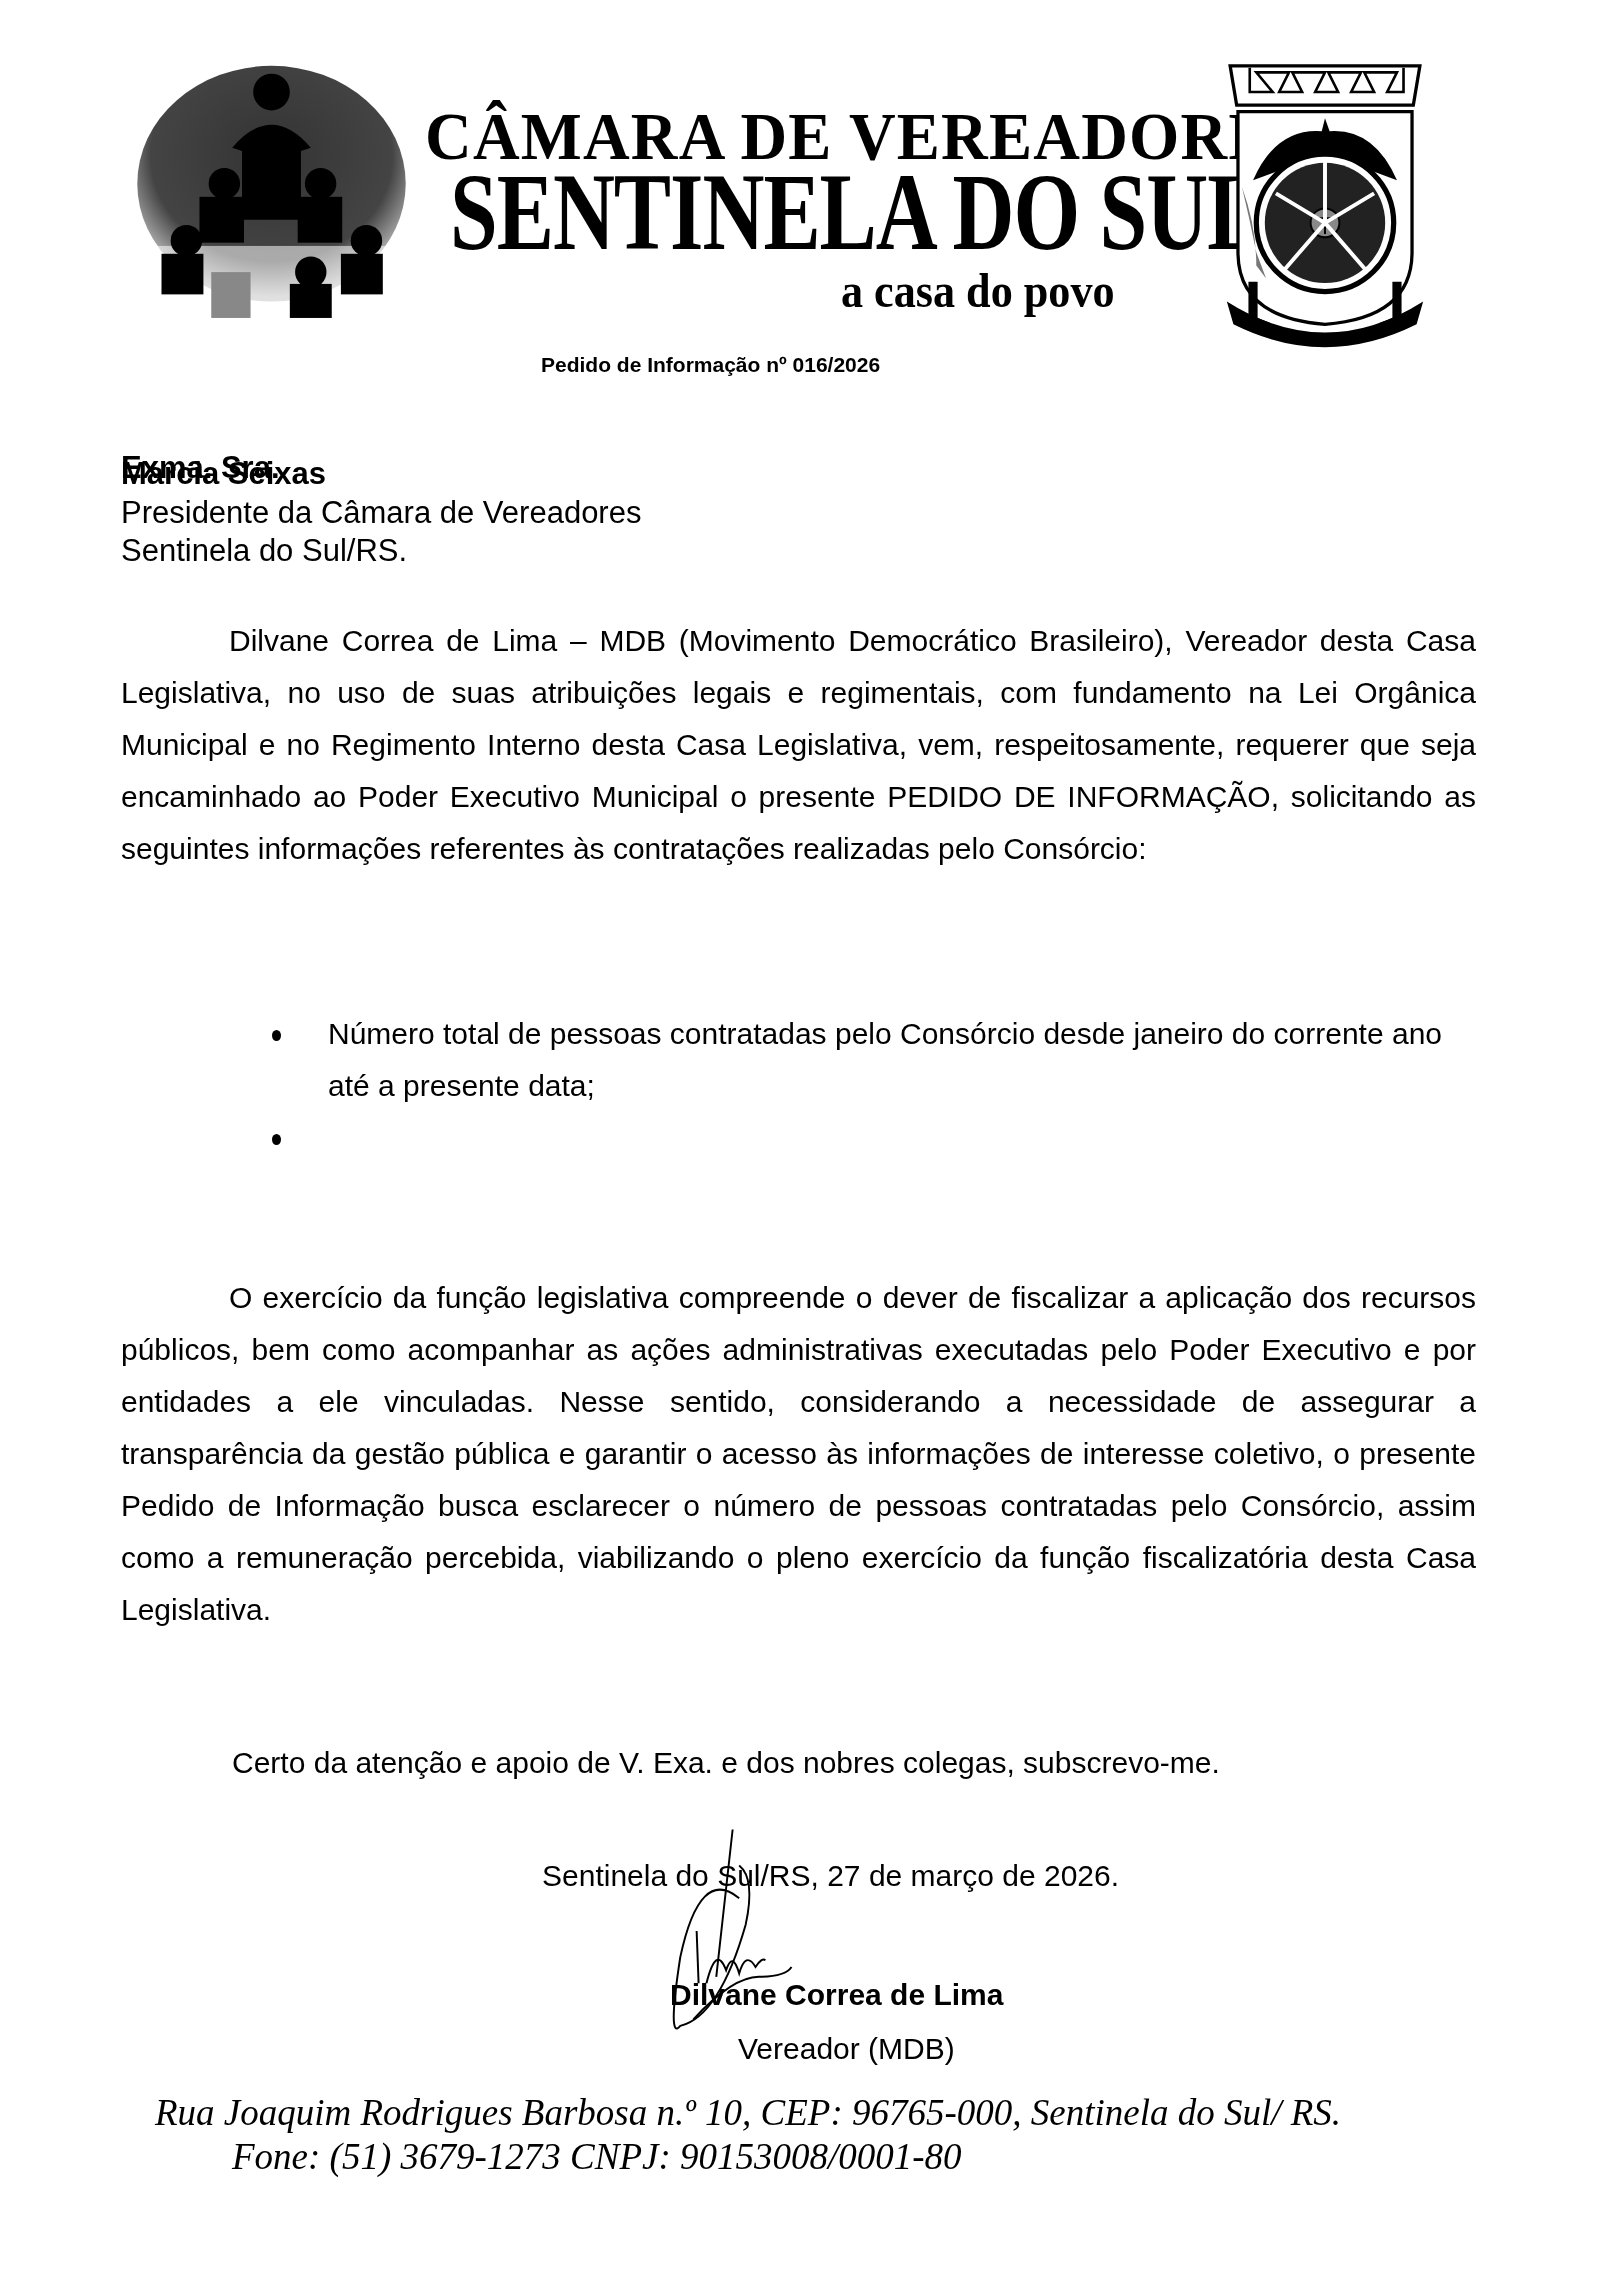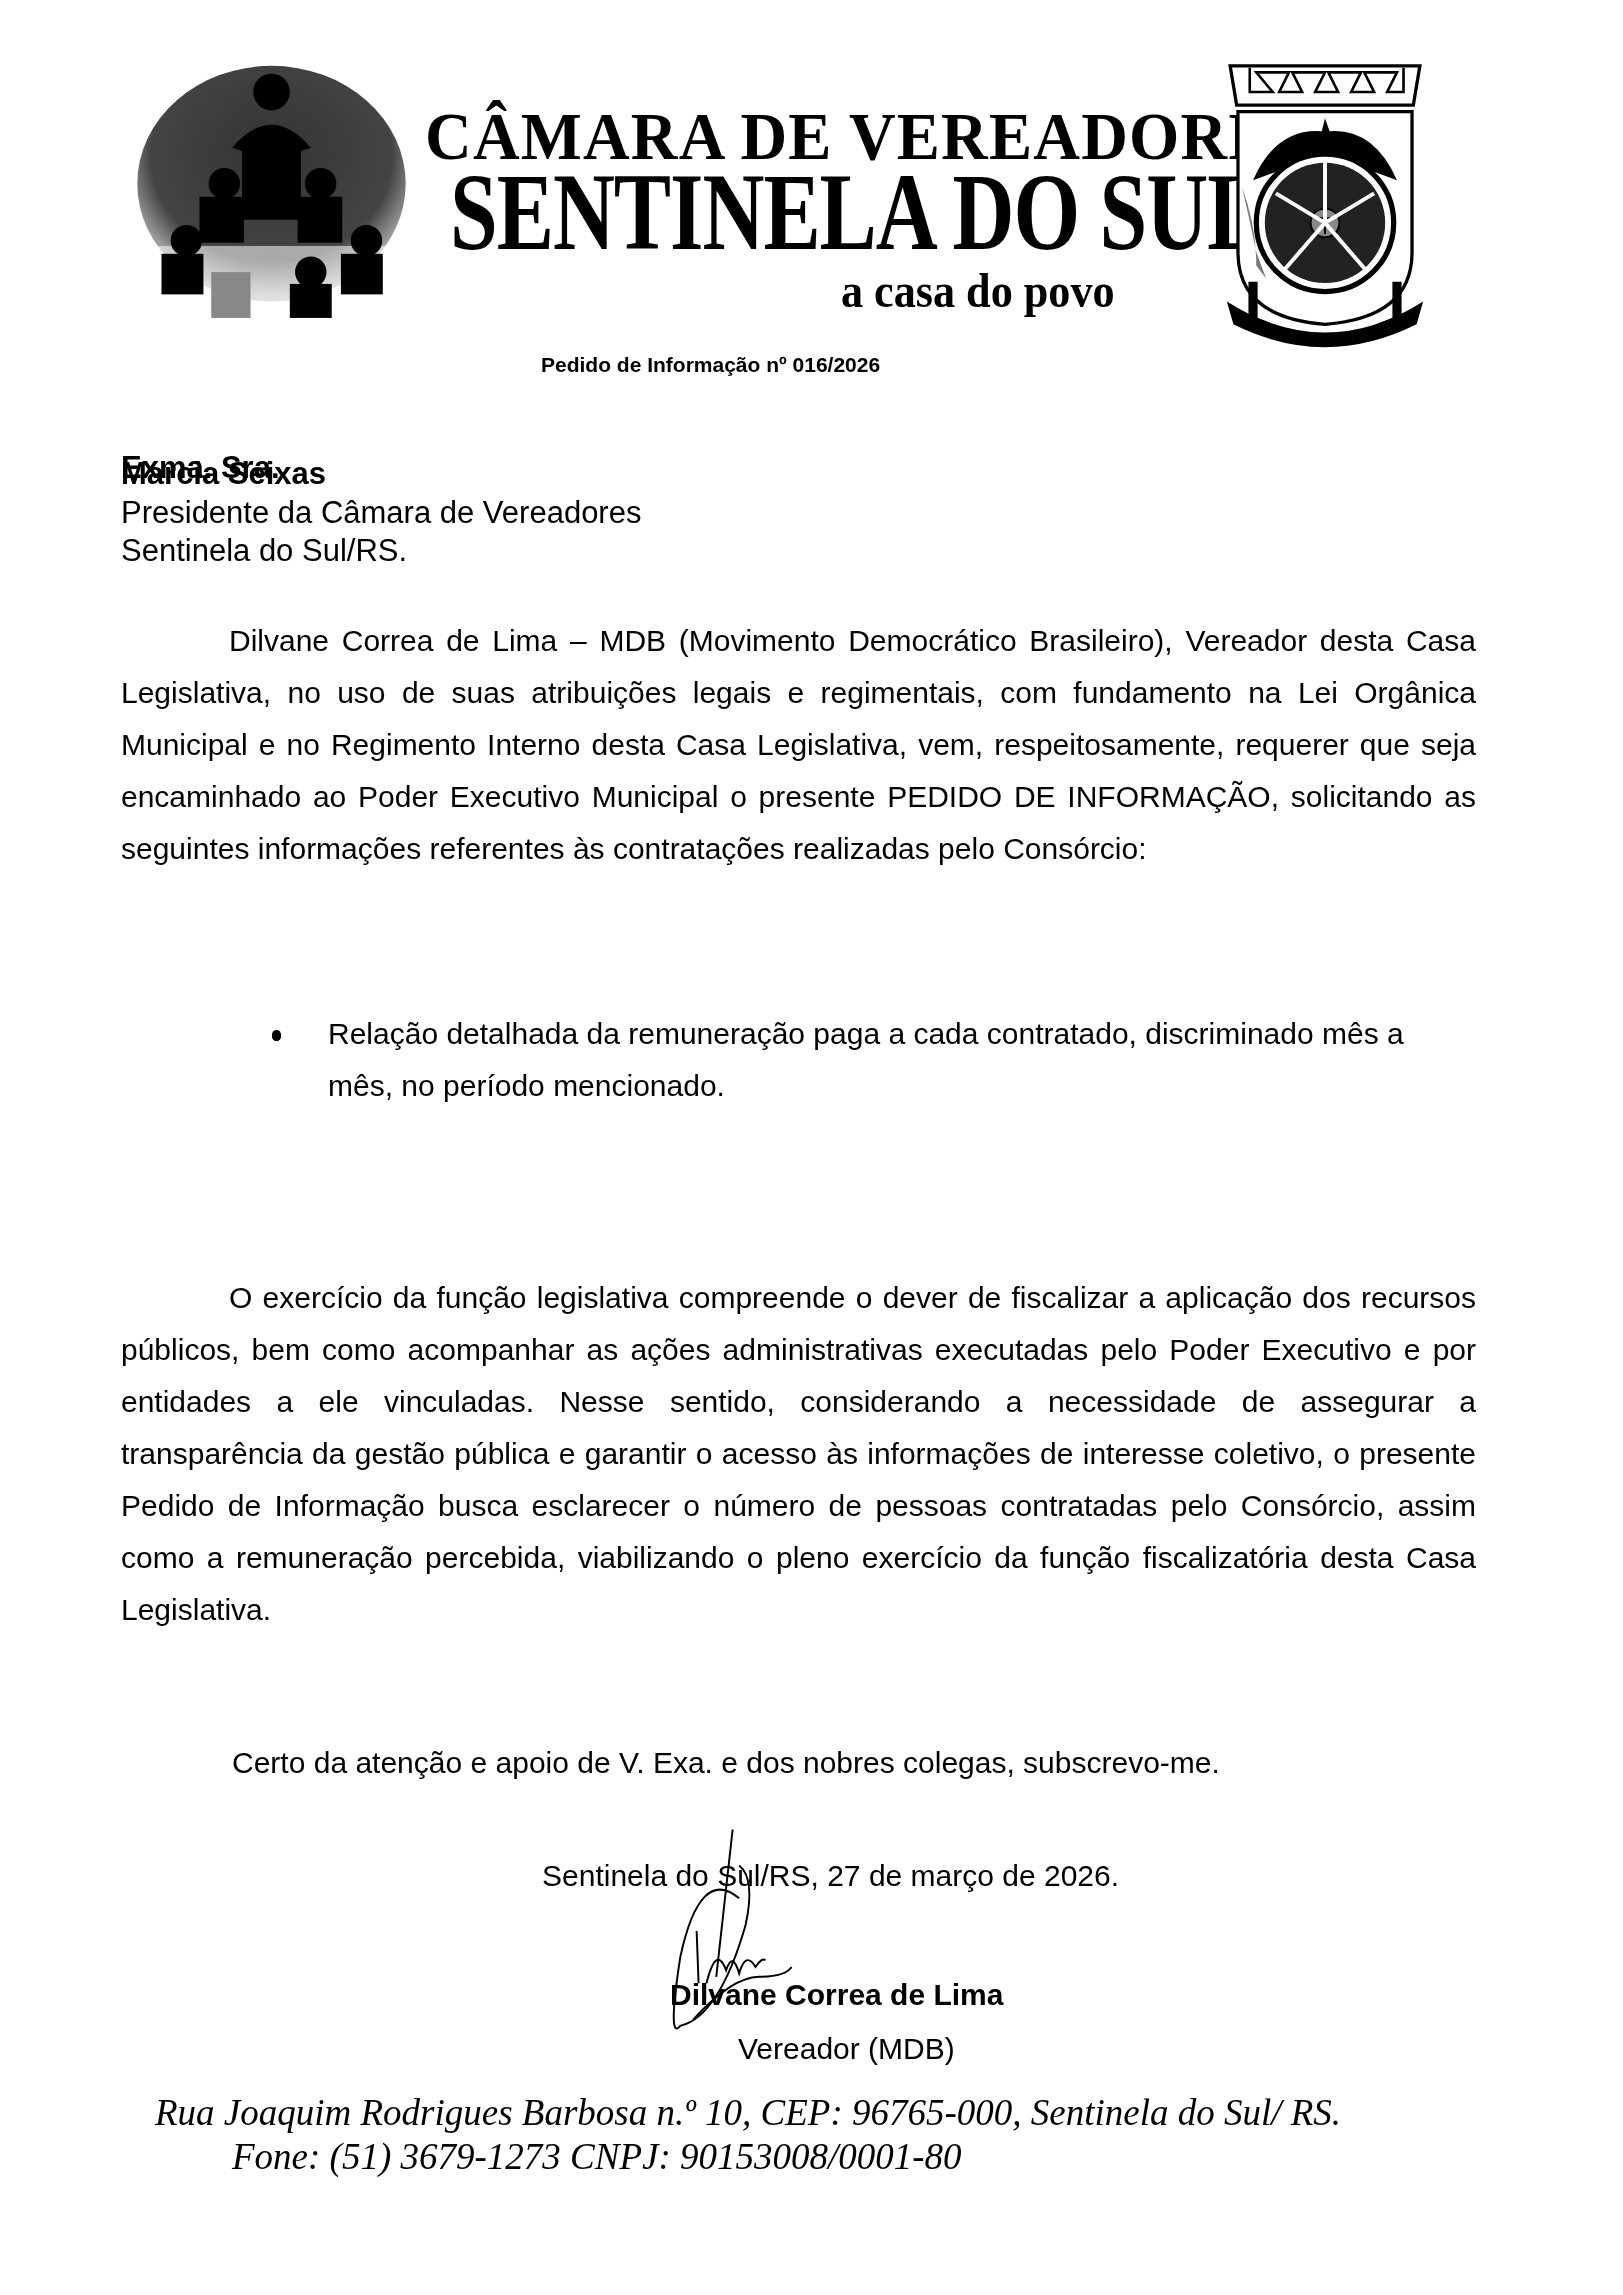--- a/index.html
+++ b/index.html
@@ -113,22 +113,22 @@
 <div id="doc-title" class="abs">Pedido de Informação nº 016/2026</div>
 
 <div id="addr-1" class="abs addr b">Exma. Sra.</div>
 <div id="addr-2" class="abs addr b">Marcia Seixas</div>
 <div id="addr-3" class="abs addr">Presidente da Câmara de Vereadores</div>
 <div id="addr-4" class="abs addr">Sentinela do Sul/RS.</div>
 
 <div id="para-1" class="abs para"><span class="indent"></span><b>Dilvane Correa de Lima – MDB</b><span> (Movimento Democrático Brasileiro), Vereador desta Casa Legislativa, no uso de suas atribuições legais e regimentais, com fundamento na Lei Orgânica Municipal e no Regimento Interno desta Casa Legislativa, vem, respeitosamente, requerer que seja encaminhado ao Poder Executivo Municipal o presente PEDIDO DE INFORMAÇÃO, solicitando as seguintes informações referentes às contratações realizadas pelo Consórcio:</span></div>
 
 <ul id="bullets" class="abs bullets">
+  <li><span class="dot"></span><span>Número total de pessoas contratadas pelo Consórcio desde janeiro do corrente ano até a presente data;</span></li>
   <li><span class="dot"></span></li>
-  <li><span class="dot"></span><span>Relação detalhada da remuneração paga a cada contratado, discriminado mês a mês, no período mencionado.</span></li>
 </ul>
 
 <div id="para-2" class="abs para"><span class="indent"></span><span>O exercício da função legislativa compreende o dever de fiscalizar a aplicação dos recursos públicos, bem como acompanhar as ações administrativas executadas pelo Poder Executivo e por entidades a ele vinculadas. Nesse sentido, considerando a necessidade de assegurar a transparência da gestão pública e garantir o acesso às informações de interesse coletivo, o presente Pedido de Informação busca esclarecer o número de pessoas contratadas pelo Consórcio, assim como a remuneração percebida, viabilizando o pleno exercício da função fiscalizatória desta Casa Legislativa.</span></div>
 
 <div id="closing" class="abs">Certo da atenção e apoio de V. Exa. e dos nobres colegas, subscrevo-me.</div>
 
 <div id="place-date" class="abs">Sentinela do Sul/RS, 27 de março de 2026.</div>
 <div id="signer-name" class="abs">Dilvane Correa de Lima</div>
 <div id="signer-role" class="abs">Vereador (MDB)</div>
 

